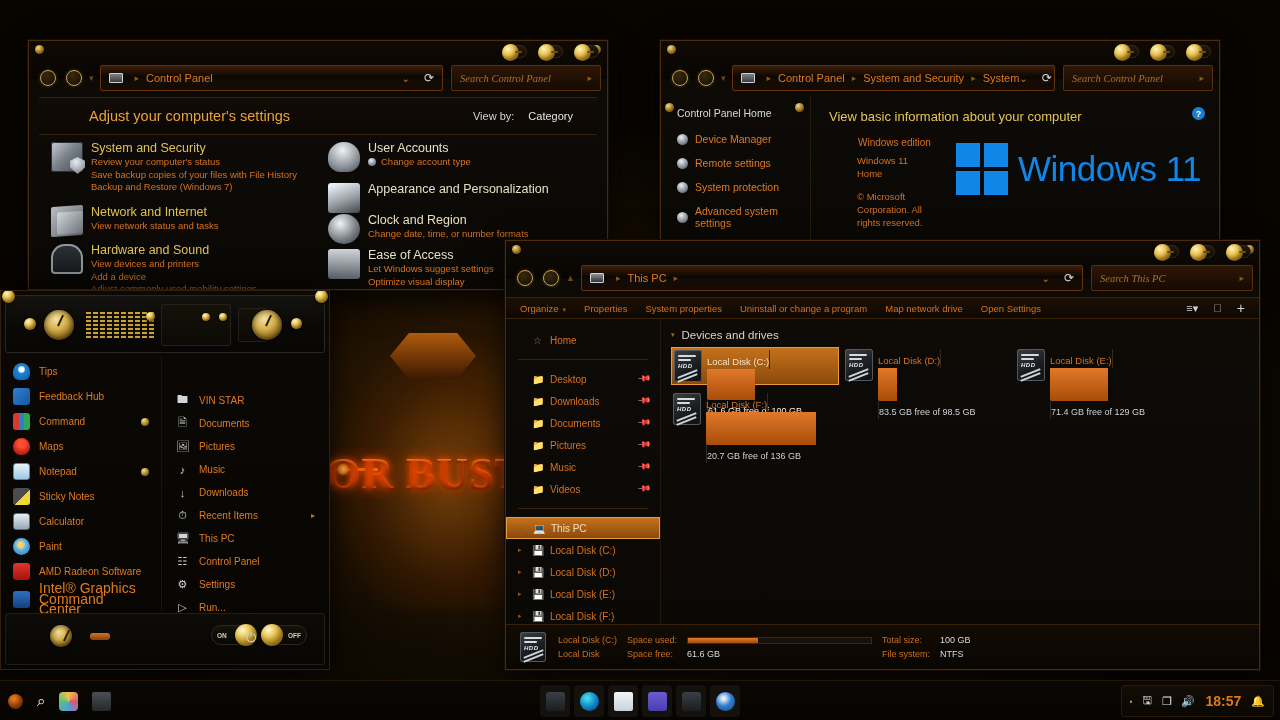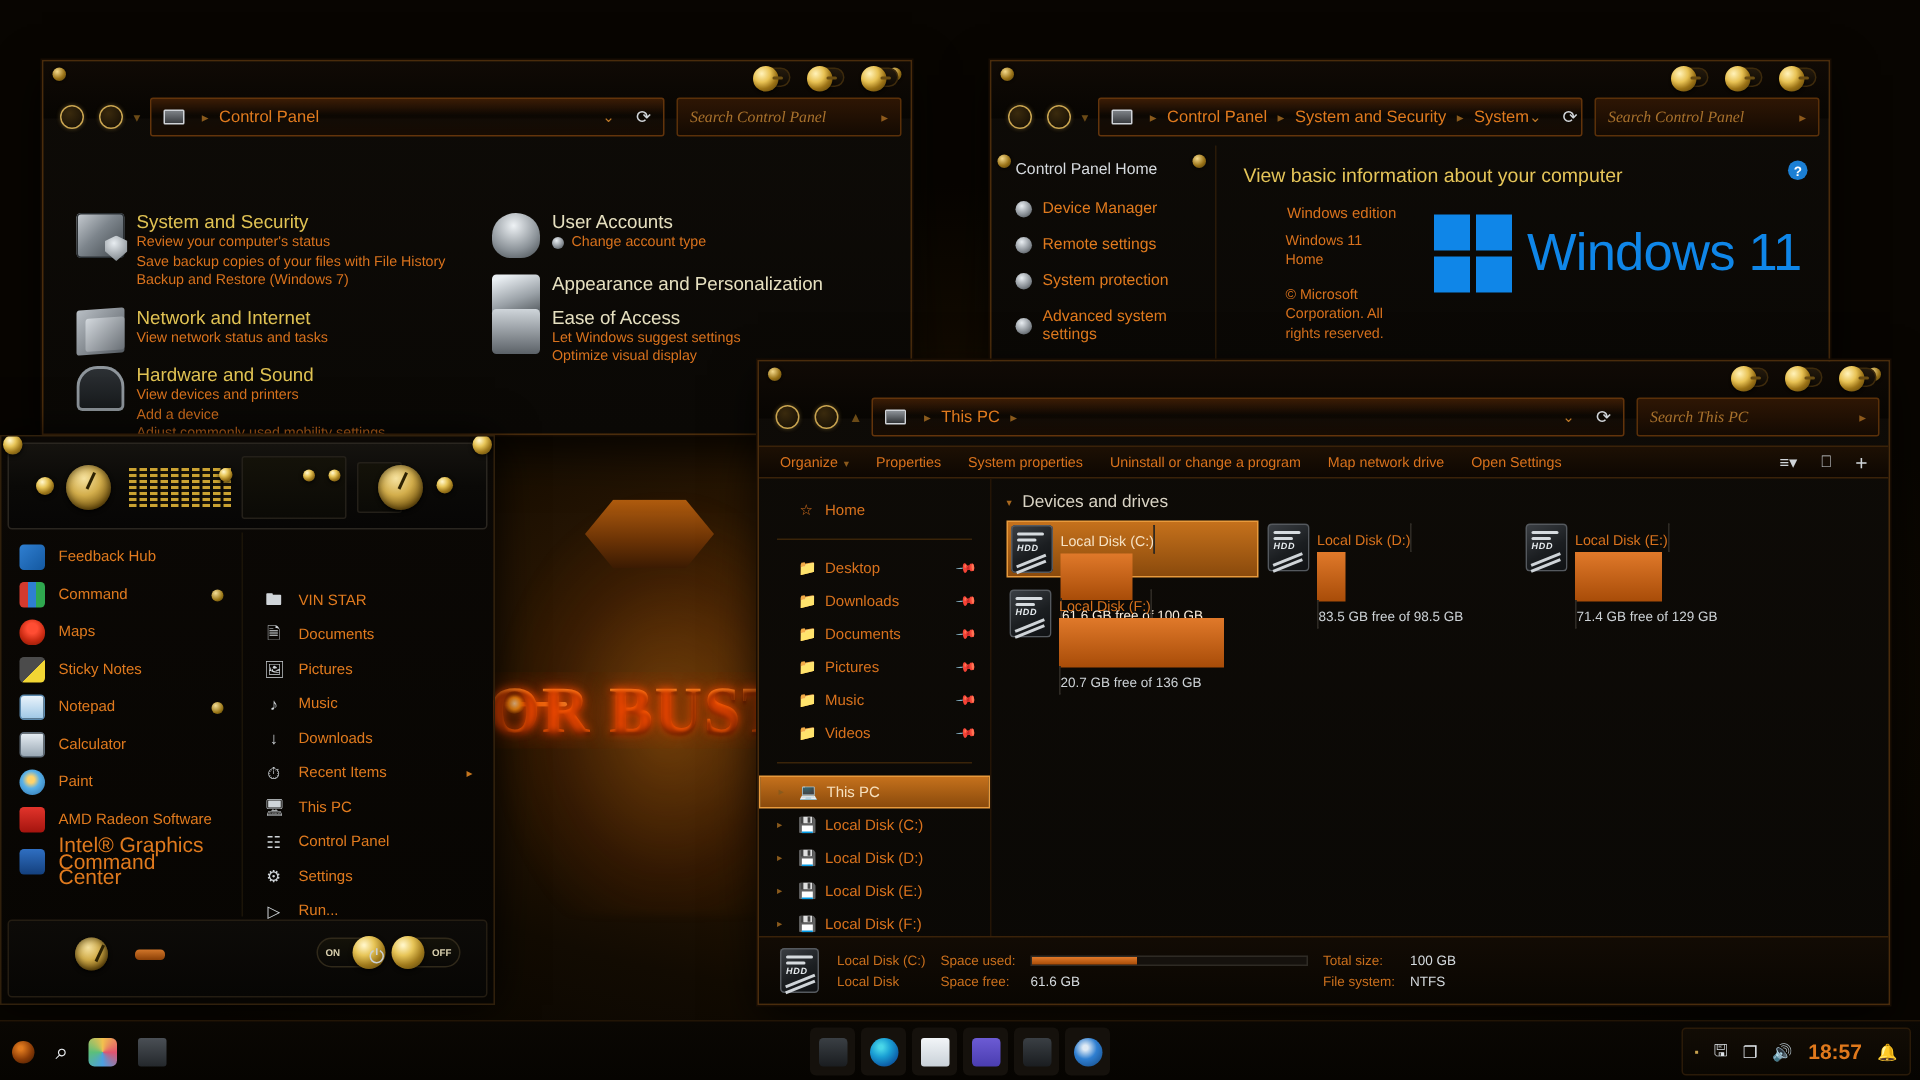--- a/index.html
+++ b/index.html
@@ -382,20 +382,27 @@
           <span class="refresh">⟳</span>
         </span>
       </div>
       <div class="searchbar">
         <span class="ph">Search Control Panel</span>
         <span class="dot">▸</span>
       </div>
     </div>
   </div>
 
+  <div id="cpHeader">
+    <span class="h1">Adjust your computer's settings</span>
+    <span class="vb">
+      <span class="lbl">View by:</span>
+      <span class="val">Category</span>
+    </span>
+  </div>
 
   <div class="cpcols">
     <div class="cpcol left">
       <div class="cat">
         <span class="icon icn-shield"></span>
         <div class="ttl">System and Security</div>
         <div class="lnk">Review your computer's status</div>
         <div class="lnk">Save backup copies of your files with File History</div>
         <div class="lnk">Backup and Restore (Windows 7)</div>
       </div>
@@ -418,20 +425,25 @@
         <span class="icon icn-user"></span>
         <div class="ttl cream">User Accounts</div>
         <div class="lnk" style="padding-left:13px;position:relative">
           <span style="position:absolute;left:0;top:2px;width:8px;height:8px;border-radius:50%;background:radial-gradient(circle at 38% 30%,#e9eef2,#8d9399 55%,#3c4247)"></span>
           <span>Change account type</span>
         </div>
       </div>
       <div class="cat" style="margin-top:13px">
         <span class="icon icn-appear"></span>
         <div class="ttl cream">Appearance and Personalization</div>
+      </div>
+      <div class="cat" style="margin-top:16px">
+        <span class="icon icn-clock"></span>
+        <div class="ttl cream">Clock and Region</div>
+        <div class="lnk">Change date, time, or number formats</div>
       </div>
       <div class="cat" style="margin-top:8px">
         <span class="icon icn-ease"></span>
         <div class="ttl cream">Ease of Access</div>
         <div class="lnk">Let Windows suggest settings</div>
         <div class="lnk">Optimize visual display</div>
       </div>
     </div>
   </div>
 </div>
@@ -741,40 +753,44 @@
     <span class="knob" style="left:140px;top:16px;width:9px;height:9px"></span>
     <span class="knob" style="left:196px;top:17px;width:8px;height:8px"></span>
     <span class="knob" style="left:213px;top:17px;width:8px;height:8px"></span>
     <span class="dial" style="right:42px;top:14px"></span>
     <span class="knob" style="right:22px;top:22px;width:11px;height:11px"></span>
   </div>
 
   <div id="smCols">
     <div id="smLeft">
       <div class="sm-item">
+        <span class="appicon ai-tips"></span>
+        <span class="lbl">Tips</span>
+      </div>
+      <div class="sm-item">
         <span class="appicon ai-feedback"></span>
         <span class="lbl">Feedback Hub</span>
       </div>
       <div class="sm-item">
         <span class="appicon ai-winrar"></span>
         <span class="lbl">Command</span>
         <span class="pin"></span>
       </div>
       <div class="sm-item">
         <span class="appicon ai-maps"></span>
         <span class="lbl">Maps</span>
       </div>
       <div class="sm-item">
-        <span class="appicon ai-sticky"></span>
-        <span class="lbl">Sticky Notes</span>
-      </div>
-      <div class="sm-item">
         <span class="appicon ai-notepad"></span>
         <span class="lbl">Notepad</span>
         <span class="pin"></span>
+      </div>
+      <div class="sm-item">
+        <span class="appicon ai-sticky"></span>
+        <span class="lbl">Sticky Notes</span>
       </div>
       <div class="sm-item">
         <span class="appicon ai-calc"></span>
         <span class="lbl">Calculator</span>
       </div>
       <div class="sm-item">
         <span class="appicon ai-paint"></span>
         <span class="lbl">Paint</span>
       </div>
       <div class="sm-item">

